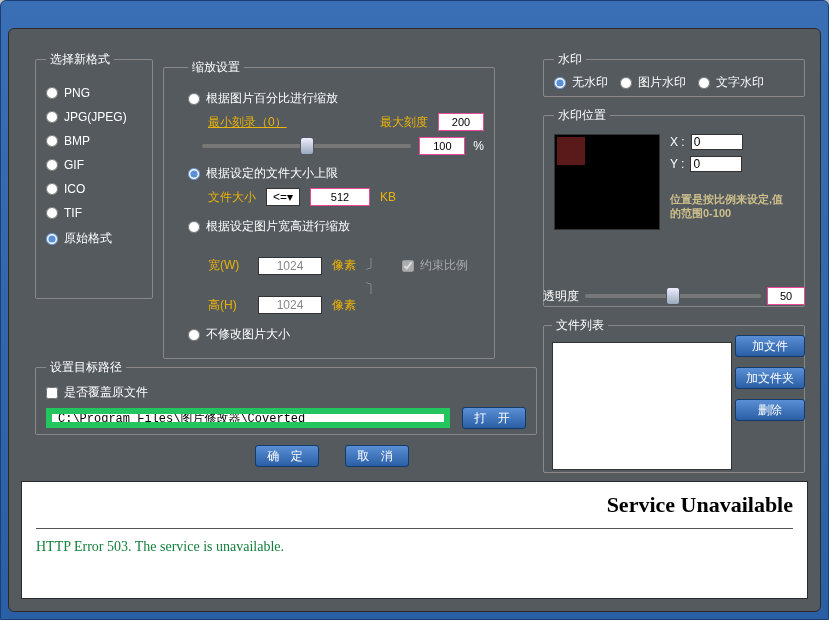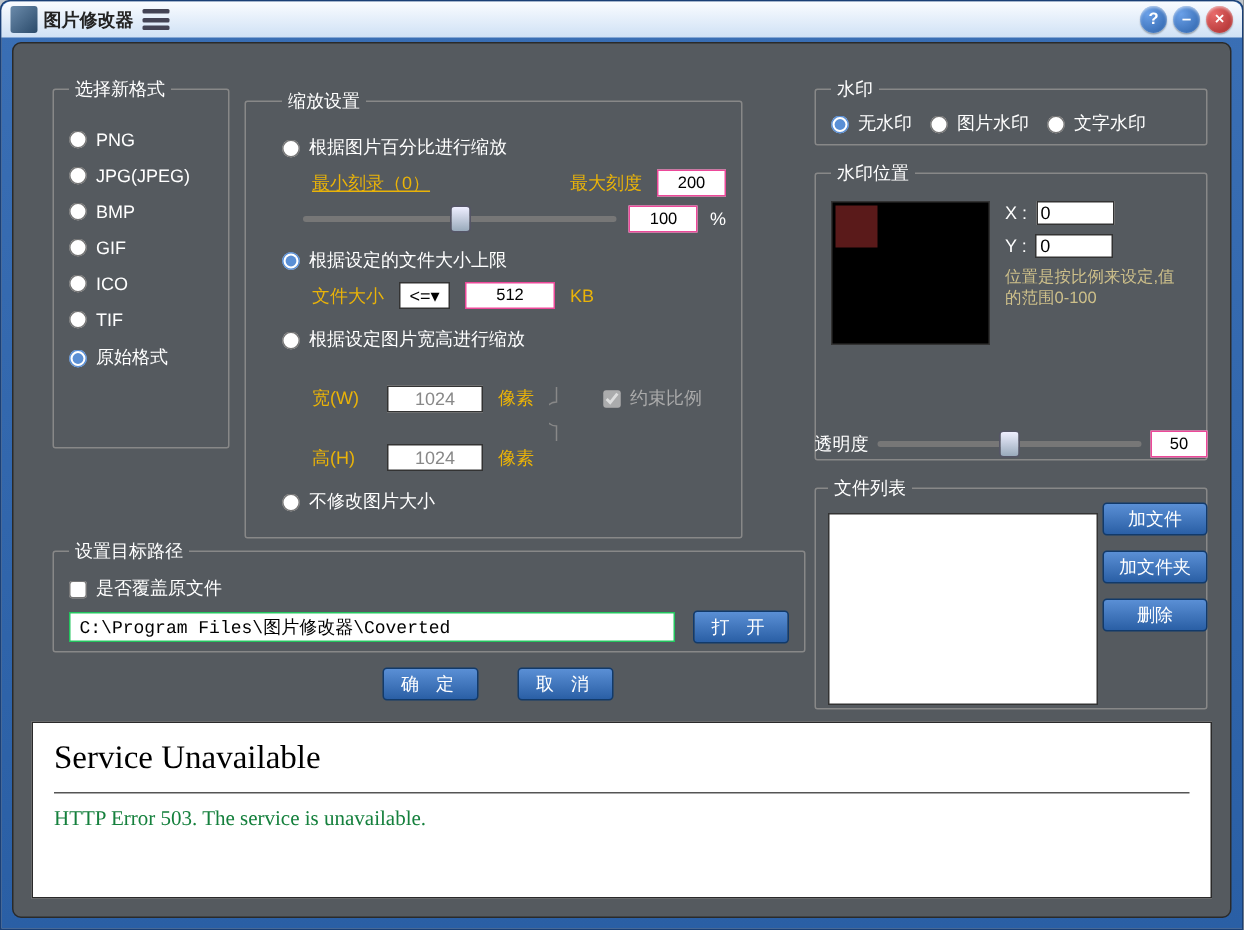--- a/index.html
+++ b/index.html
@@ -36,58 +36,44 @@
 .dimrow { margin-left: 20px; display: flex; align-items: center; gap: 10px; margin-top: 6px; }
 .dimbox { width: 64px; height: 18px; background: #fff; border: 1px solid #333; text-align: center; color: #888; }
 
 #fs-wm { left: 528px; top: 16px; width: 262px; height: 46px; padding: 6px 10px; }
 #fs-wm .row { display: flex; gap: 12px; }
 #fs-wmpos { left: 528px; top: 72px; width: 262px; height: 200px; padding: 10px; }
 .wmcanvas { width: 106px; height: 96px; background: #000; border: 1px solid #333; position: relative; }
 .wmcanvas .sq { position: absolute; left: 2px; top: 2px; width: 28px; height: 28px; background: #5a1a1a; }
 .coord { display: flex; align-items: center; gap: 6px; margin-bottom: 6px; }
 .coord input { width: 52px; height: 16px; border: 1px solid #333; padding: 0 2px; }
-.wmnote { color: #cdbf8a; font-size: 11px; line-height: 1.3; margin-top: 6px; }
+.wmnote { color: #cdbf8a; font-size: 11px; line-height: 1.3; margin-top: 20px; font-weight: bold; }
 .op-row { display: flex; align-items: center; gap: 6px; position: absolute; left: 528px; top: 252px; width: 262px; }
 
 #fs-path { left: 20px; top: 324px; width: 502px; height: 76px; }
 .pathrow { display: flex; align-items: center; gap: 12px; margin-top: 6px; }
-.pathinput { flex: 1; height: 20px; background: #fff; border: 1px solid #22c55e; padding: 2px 6px; font-family: "Courier New", monospace; color: #000; }
+.pathinput { flex: 1; height: 20px; background: #fff; border: 6px solid #22c55e; padding: 2px 6px; font-family: "Courier New", monospace; color: #000; }
 .btn { min-width: 64px; height: 22px; background: linear-gradient(#5a8fd5,#2a5fa5); border: 1px solid #123a6a; color: #fff; border-radius: 3px; cursor: pointer; padding: 0 10px; letter-spacing: 4px; }
 .main-btns { position: absolute; left: 240px; top: 410px; display: flex; gap: 26px; }
 
 #fs-files { left: 528px; top: 282px; width: 262px; height: 156px; padding: 8px; }
 .filelist { width: 180px; height: 128px; background: #fff; border: 1px solid #333; }
 .filebtncol { position: absolute; left: 720px; top: 300px; display: flex; flex-direction: column; gap: 10px; }
 .filebtncol .btn { min-width: 60px; letter-spacing: 0; }
 
 .bottom-pane { position: absolute; left: 6px; right: 6px; top: 446px; bottom: 6px; background: #fff; border: 1px solid #2a2a2a; padding: 10px 14px; overflow: auto; }
-.bottom-pane h2 { font-family: "Times New Roman", serif; font-size: 22px; font-weight: normal; color: #000; margin-bottom: 10px; }
+.bottom-pane h2 { font-family: "Times New Roman", serif; font-size: 22px; font-weight: bold; color: #000; margin-bottom: 10px; text-align: right; }
 .bottom-pane hr { border: none; border-top: 1px solid #555; margin: 10px 0; }
 .bottom-pane p { font-family: "Times New Roman", serif; font-size: 14px; color: #15803d; }
 .link-icon { width: 10px; height: 16px; display: inline-block; }
 </style>
 </head>
 <body>
 
 <div class="window">
-  <div class="titlebar">
-    <div class="app-icon"></div>
-    <span class="title-text">图片修改器</span>
-    <div class="menu-btn">
-        <span></span>
-        <span></span>
-        <span></span>
-      </div>
-    <div class="win-btns">
-      <div class="circ c-help">?</div>
-      <div class="circ c-min">–</div>
-      <div class="circ c-close">×</div>
-    </div>
-  </div>
 
   <div class="client">
     <div class="inner">
 
       <fieldset id="fs-format">
         <legend>选择新格式</legend>
         <label class="radio">
             <input type="radio" name="fmt" style="">
             <span>PNG</span>
           </label>

